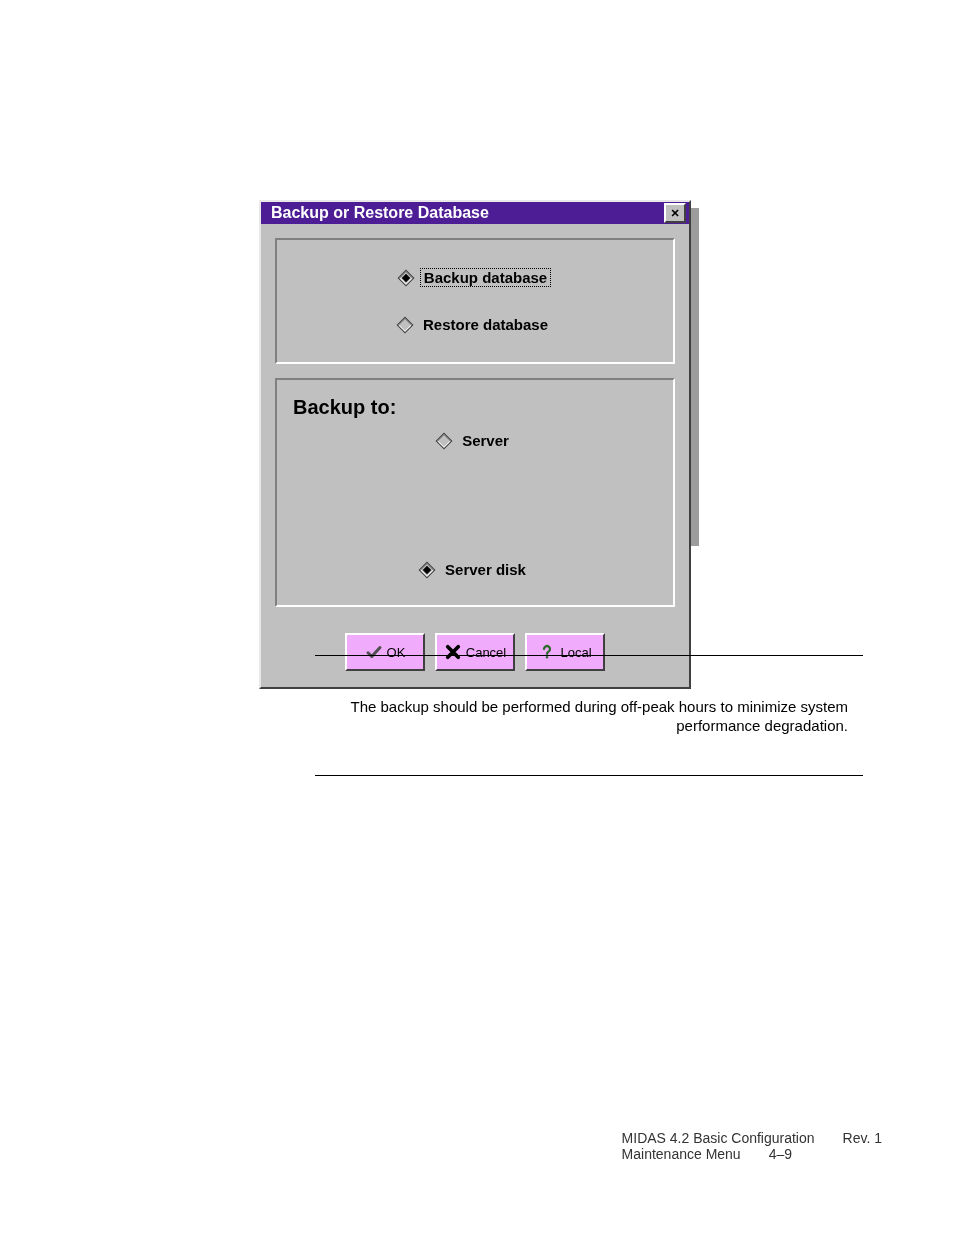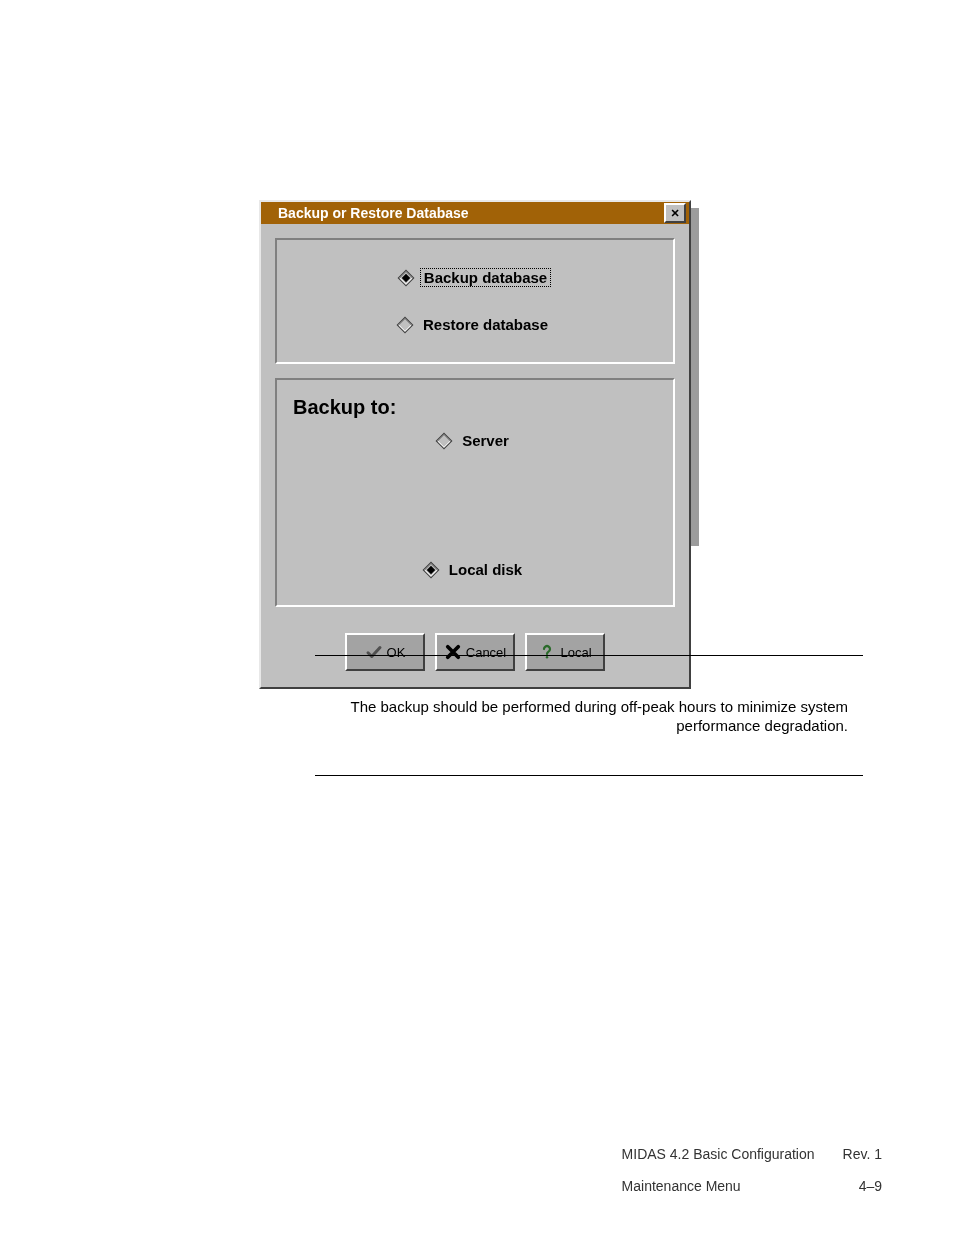--- a/index.html
+++ b/index.html
@@ -23,28 +23,28 @@
     background: #c0c0c0;
   }
   .dialog {
     width: 432px;
     background: #c0c0c0;
     border: 2px solid;
     border-color: #e8e8e8 #404040 #404040 #e8e8e8;
     box-sizing: border-box;
   }
   .titlebar {
-    background: #a16207;
+    background: #4c1d95;
     color: #ffffff;
     height: 22px;
     display: flex;
     align-items: center;
     justify-content: space-between;
-    padding: 0 3px 0 17px;
-    font-size: 14px;
+    padding: 0 3px 0 10px;
+    font-size: 16px;
     font-weight: bold;
   }
   .titlebar .close-btn {
     width: 18px;
     height: 16px;
     background: #c0c0c0;
     border: 2px solid;
     border-color: #ffffff #404040 #404040 #ffffff;
     font-family: Arial, sans-serif;
     font-size: 12px;
@@ -133,21 +133,21 @@
   .button-row {
     display: flex;
     justify-content: center;
     gap: 10px;
     padding-top: 12px;
     padding-bottom: 6px;
   }
   .btn {
     width: 76px;
     height: 34px;
-    background: #a3a3a3;
+    background: #f0abfc;
     border: 2px solid;
     border-color: #ffffff #404040 #404040 #ffffff;
     display: flex;
     align-items: center;
     justify-content: center;
     gap: 4px;
     font-size: 13px;
   }
   .btn svg {
     width: 18px;
@@ -183,22 +183,21 @@
     position: absolute;
     right: 72px;
     top: 1130px;
     text-align: right;
     font-size: 14px;
     color: #333;
   }
   .footer-row {
     display: flex;
     gap: 28px;
-    justify-content: space-between;
-    margin-top: 16px;
+    justify-content: flex-start;
   }
 </style>
 </head>
 <body>
 
 <div class="dialog-shadow">
   <div class="dialog">
     <div class="titlebar">
       <span>Backup or Restore Database</span>
       <span class="close-btn"></span>
@@ -220,21 +219,21 @@
 
       <div class="panel">
         <div class="panel-title">Backup to:</div>
         <div class="radio-row" style="padding:10px 12px 16px 12px; gap:110px;">
           <div class="radio">
             <span class="diamond"></span>
             <span class="label-box">Server</span>
           </div>
           <div class="radio selected">
             <span class="diamond"></span>
-            <span class="label-box">Local disk</span>
+            <span class="label-box">Server disk</span>
           </div>
         </div>
       </div>
 
       <div class="button-row">
         <div class="btn">
           <svg viewBox="0 0 24 24">
             <path d="M4 13 L9 18 L20 6" fill="none" stroke="#505050" stroke-width="4" stroke-linecap="round" stroke-linejoin="round"></path>
           </svg>
           <span>OK</span>

